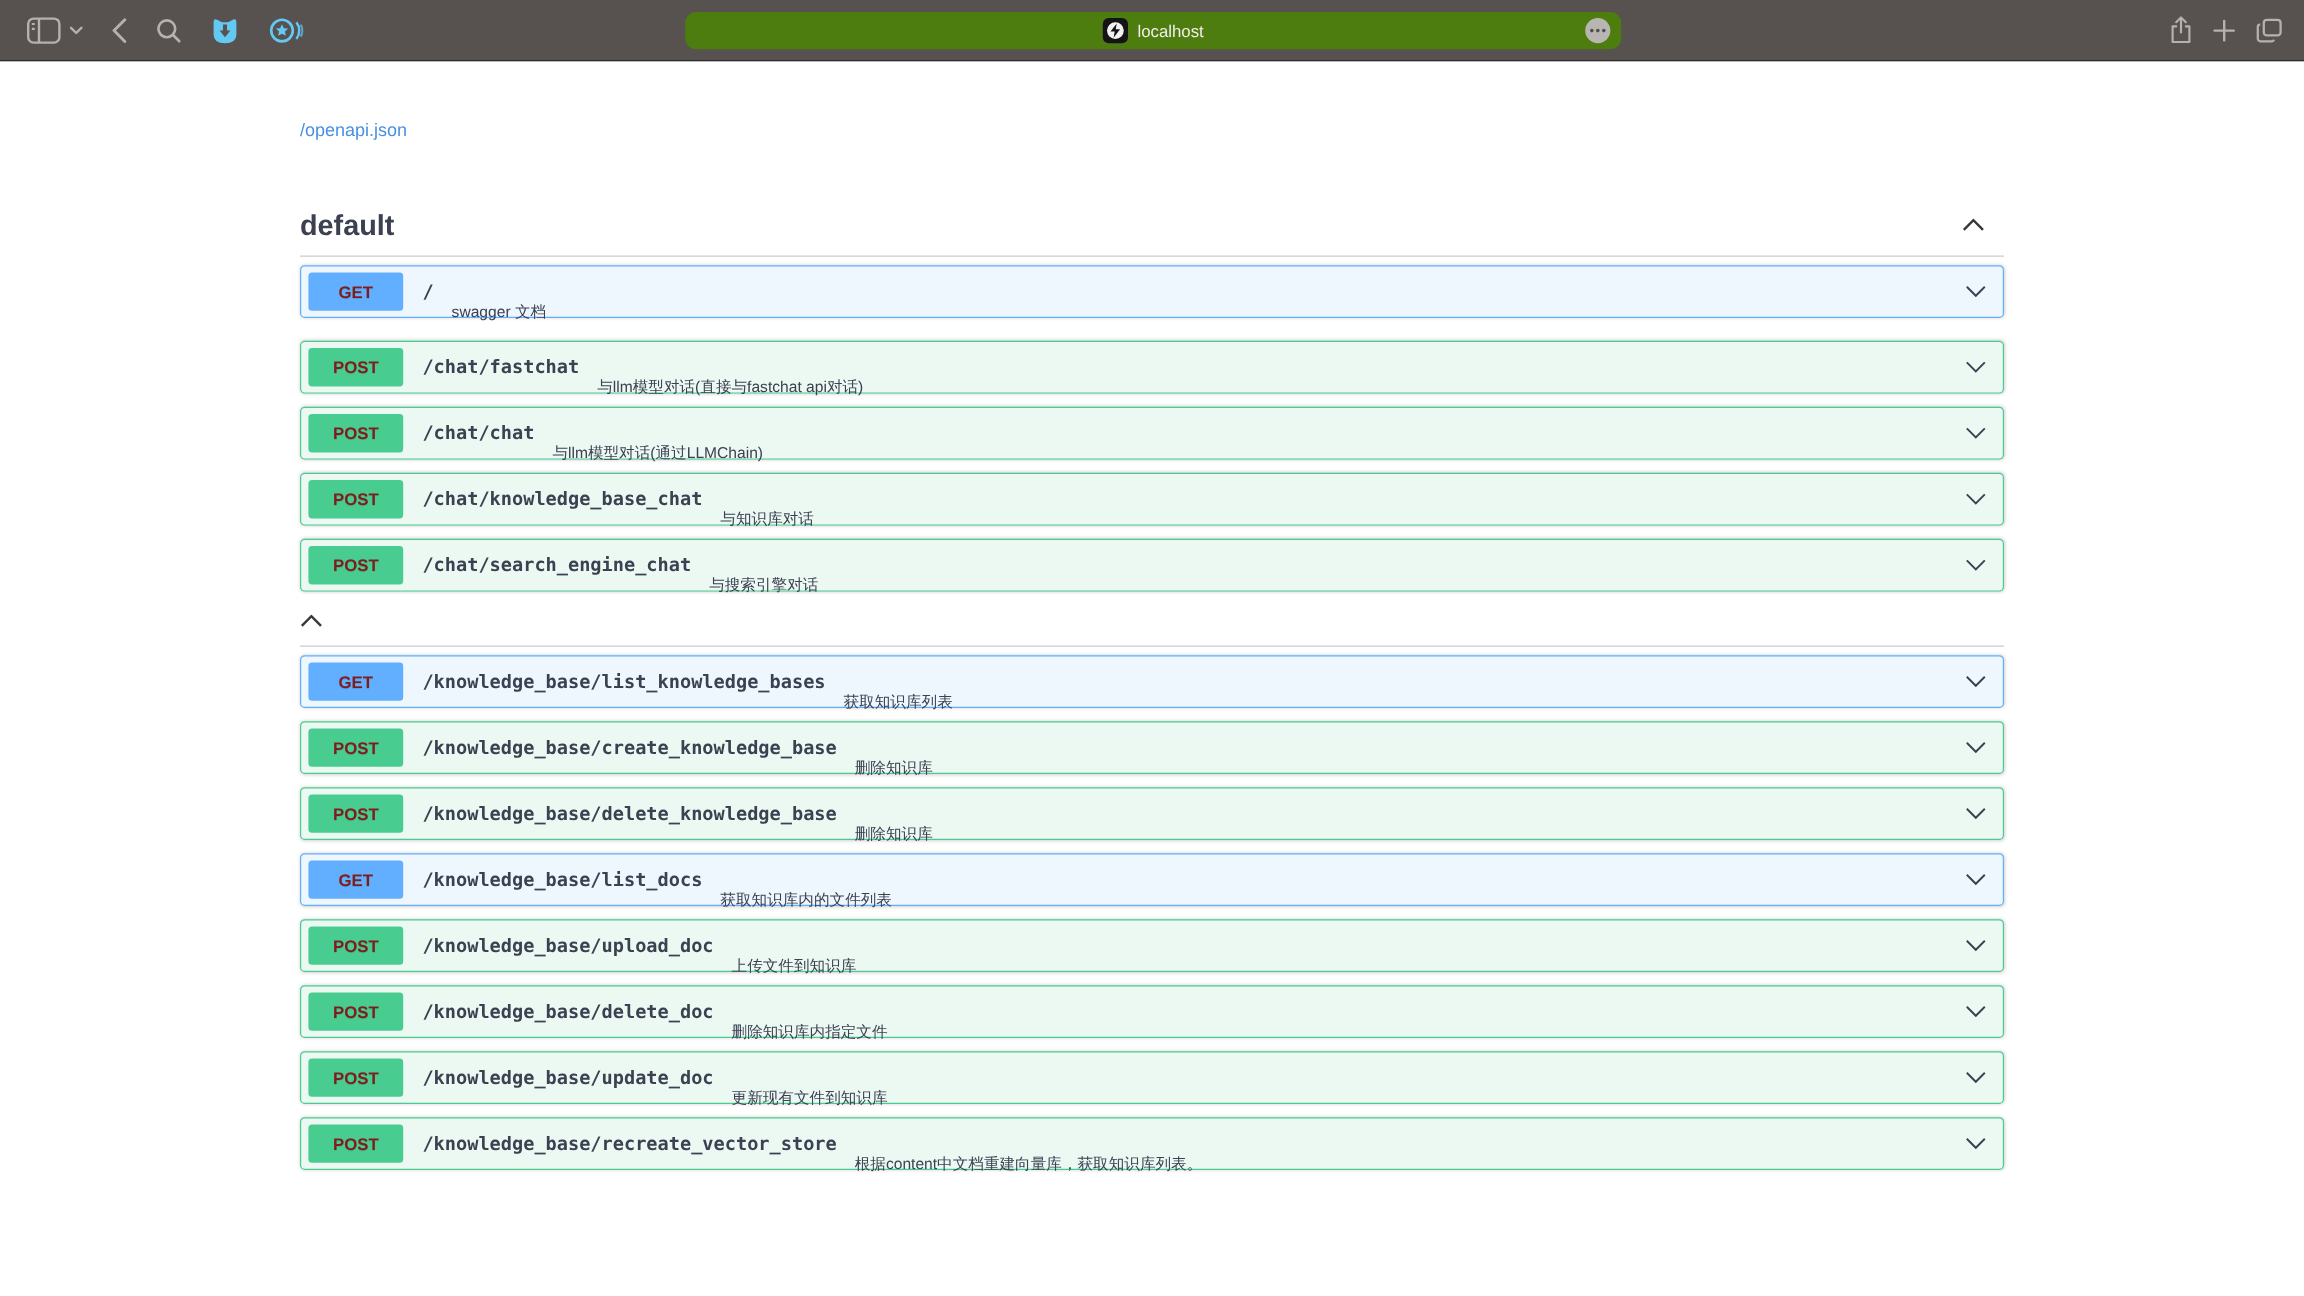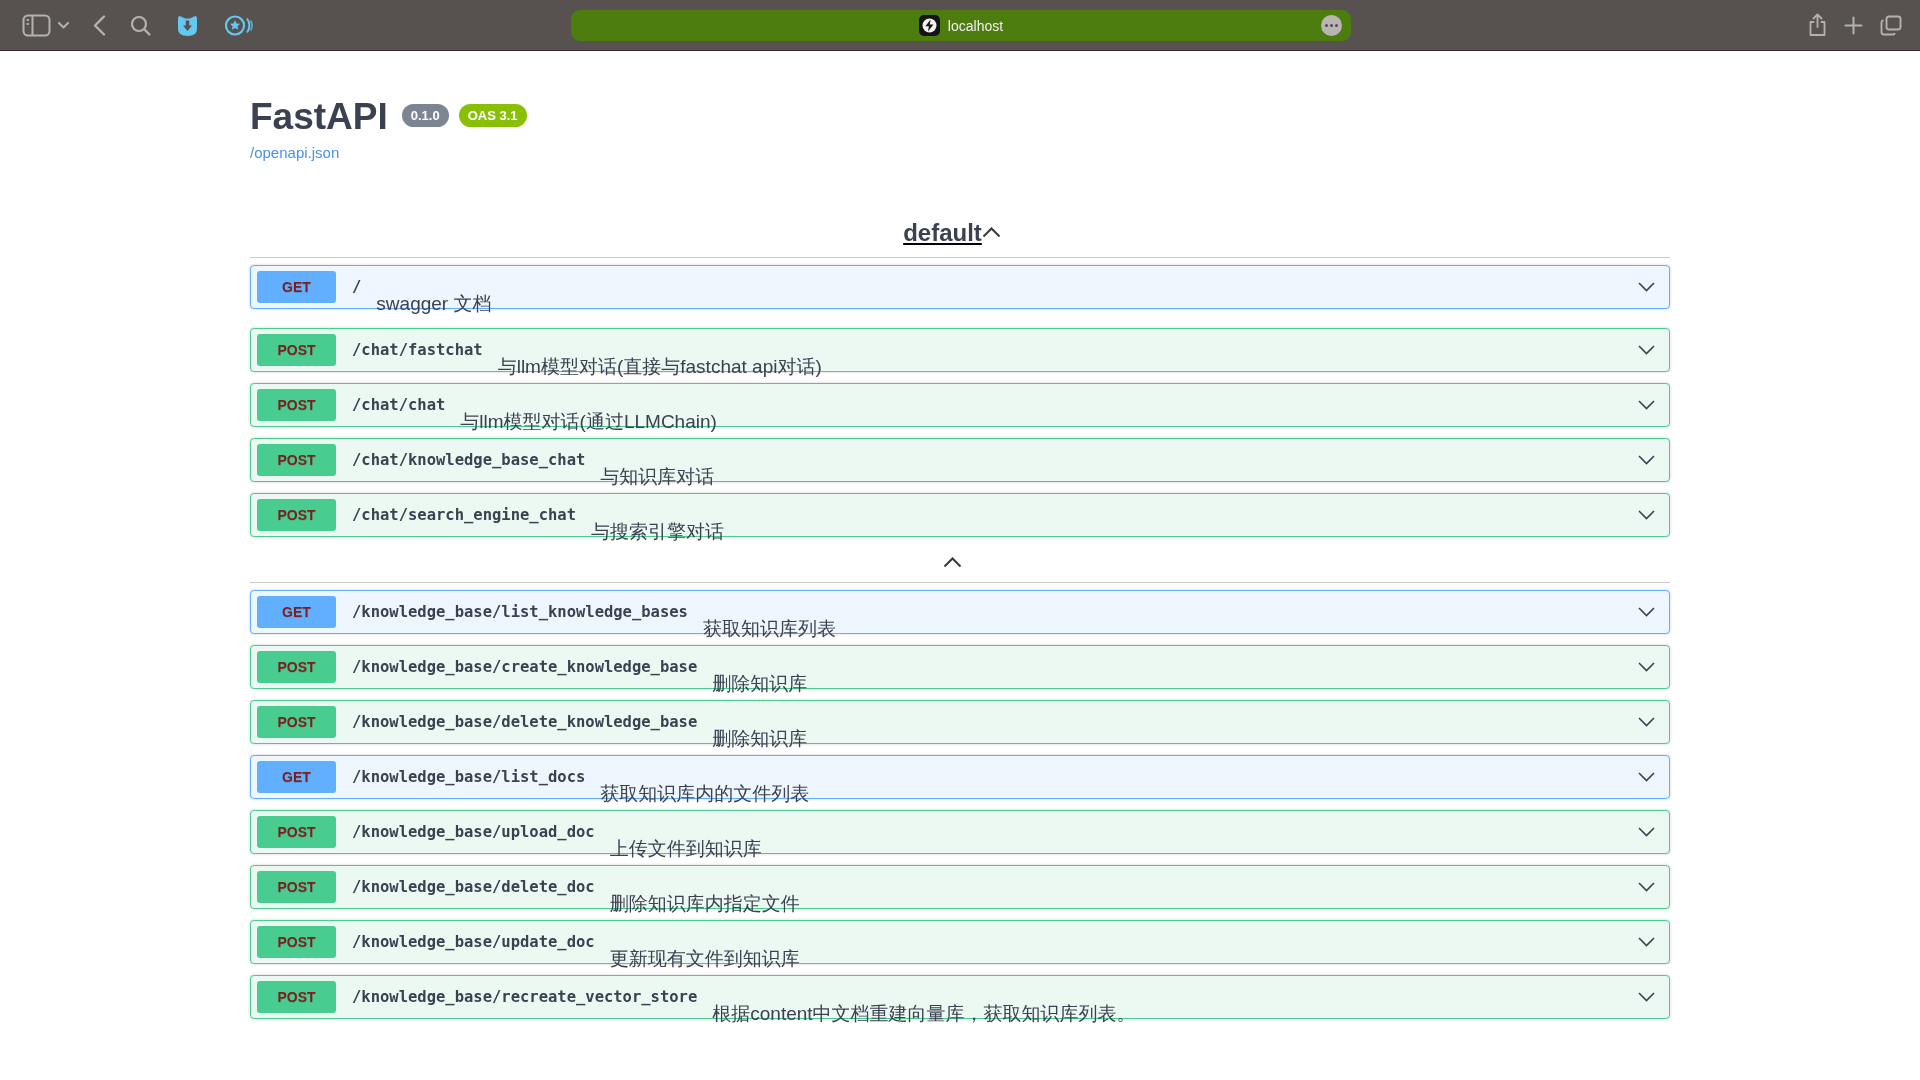--- a/index.html
+++ b/index.html
@@ -42,24 +42,23 @@
   .badges { display:flex; gap:10px; margin-left:14px; margin-top:9px; }
   .pill {
     color:#fff; font-size:13px; font-weight:700; line-height:1;
     padding:5px 9px; border-radius:57px; white-space:nowrap;
   }
   .spec-link { display:inline-block; margin-top:5px; font-size:15px; text-decoration:none; }
 
   .sections { margin-top:52px; }
   .api-section + .api-section { margin-top:12px; }
   .tag-header {
-    display:flex; align-items:center; justify-content:center;
+    display:flex; align-items:center; justify-content:space-between;
     padding:5px 4px 10px 0; border-bottom:1px solid rgba(59,65,81,.28);
     cursor:pointer;
-    text-decoration:underline;
   }
   .tag-title { font-size:24px; font-weight:700; color:#3b4151; }
   .tag-chevron { color:#38383a; margin-right:12px; }
 
   .opblocks { padding-top:7px; }
   .opblock {
     display:flex; align-items:center;
     height:44px; margin-bottom:11px; padding:0 14px 0 6px;
     border:1px solid; border-radius:4px;
     box-shadow:0 0 3px rgba(0,0,0,.19);
@@ -68,21 +67,21 @@
   .method-badge {
     min-width:79px; height:32px; border-radius:3px;
     display:flex; align-items:center; justify-content:center;
     color:#7f1d1d; font-size:14px; font-weight:700;
     text-shadow:0 1px 0 rgba(0,0,0,.1);
   }
   .ep-path {
     margin-left:16px; font-family:"DejaVu Sans Mono","Liberation Mono",monospace;
     font-size:15.5px; font-weight:700; color:#3b4151; white-space:nowrap;
   }
-  .ep-desc { margin-left:15px; font-size:19px; color:#3b4151; white-space:nowrap;margin-top:33px; }
+  .ep-desc { margin-left:15px; font-size:13px; color:#3b4151; white-space:nowrap;margin-top:33px; }
   .op-chevron { margin-left:auto; color:#3b4151; display:flex; }
 </style>
 </head>
 <body>
 
 <div class="chrome">
   <div class="chrome-left">
     <div class="sidebar-group">
       <span class="icon">
         <svg width="29" height="23" viewBox="0 0 29 23" fill="none" stroke="currentColor" stroke-width="2">
@@ -158,27 +157,20 @@
       <svg width="22" height="21" viewBox="0 0 22 21" fill="none" stroke="currentColor" stroke-width="1.9">
         <rect x="6.5" y="1.5" width="14" height="13" rx="2.5"></rect>
         <path d="M3.5 5.5 H3 a1.8 1.8 0 0 0 -1.5 1.8 V17 a2.5 2.5 0 0 0 2.5 2.5 H13 a1.8 1.8 0 0 0 1.8 -1.5"></path>
       </svg>
     </span>
   </div>
 </div>
 
 <div class="page">
   <div class="container">
-    <div class="info-head">
-      <span class="info-title">FastAPI</span>
-      <span class="badges">
-        <span class="pill" id="version-pill" style="background: rgb(125, 132, 146);">0.1.0</span>
-        <span class="pill" id="oas-pill" style="background: rgb(137, 191, 4);">OAS 3.1</span>
-      </span>
-    </div>
     <a href="#" class="spec-link" id="spec-link" style="color: rgb(73, 144, 226);">/openapi.json</a>
 
     <div class="sections" id="sections">
         <section class="api-section">
           <div class="tag-header">
             <span class="tag-title">default</span>
             <span class="tag-chevron"><svg width="19" height="11" viewBox="0 0 19 11" fill="none" stroke="currentColor" stroke-width="2">
                 <polyline points="1.5,9.5 9.5,1.5 17.5,9.5"></polyline>
               </svg></span>
           </div>

